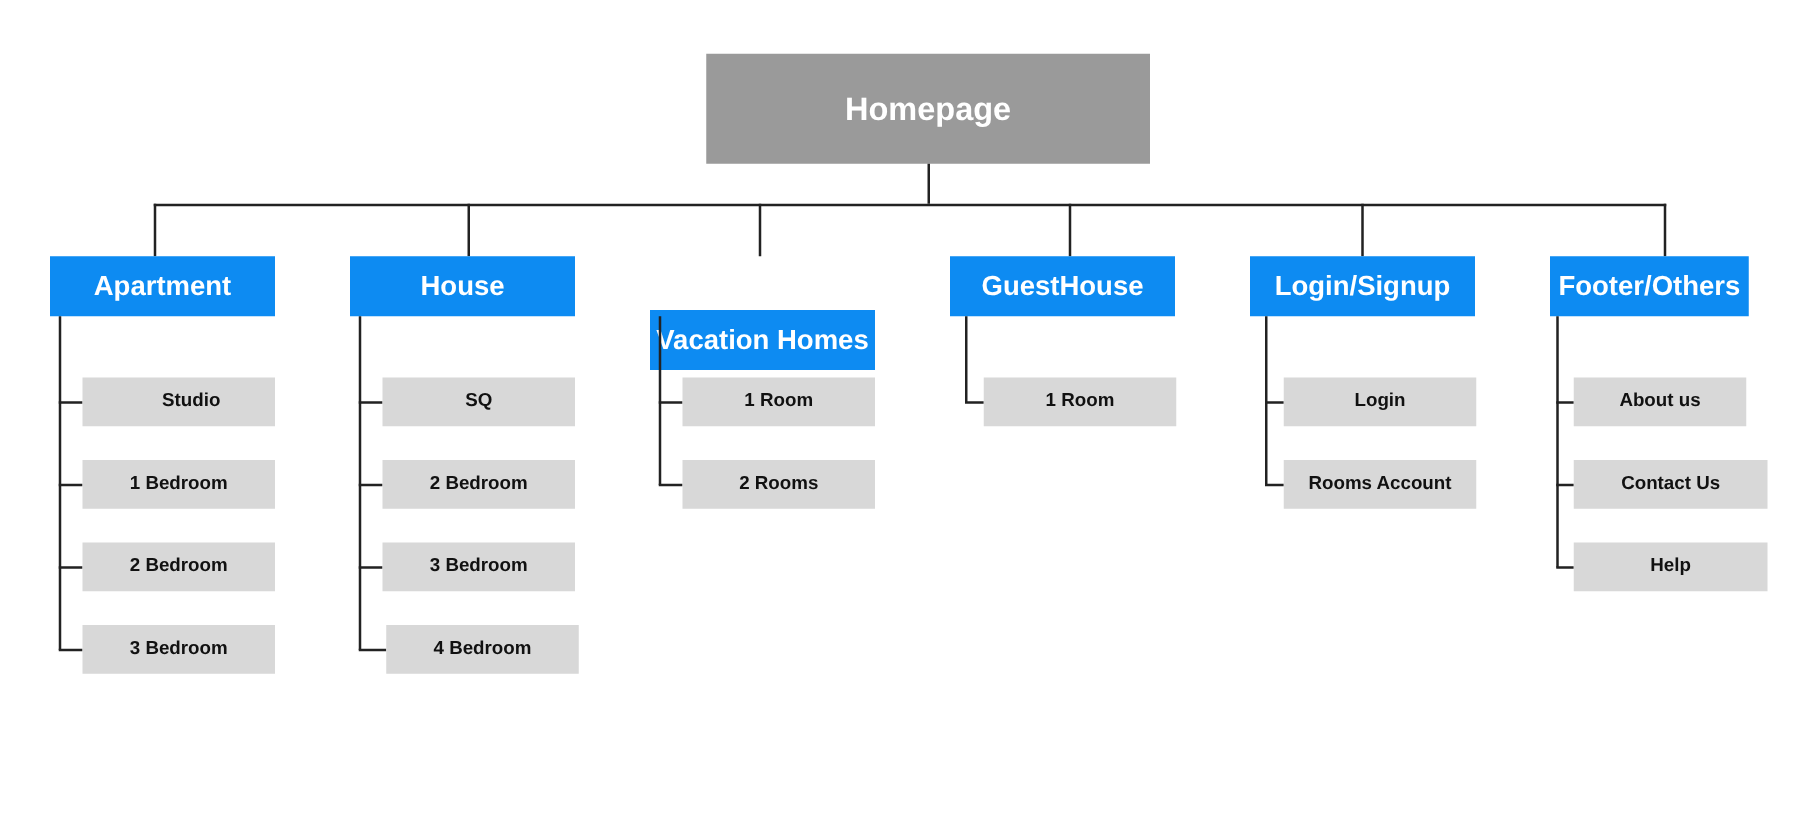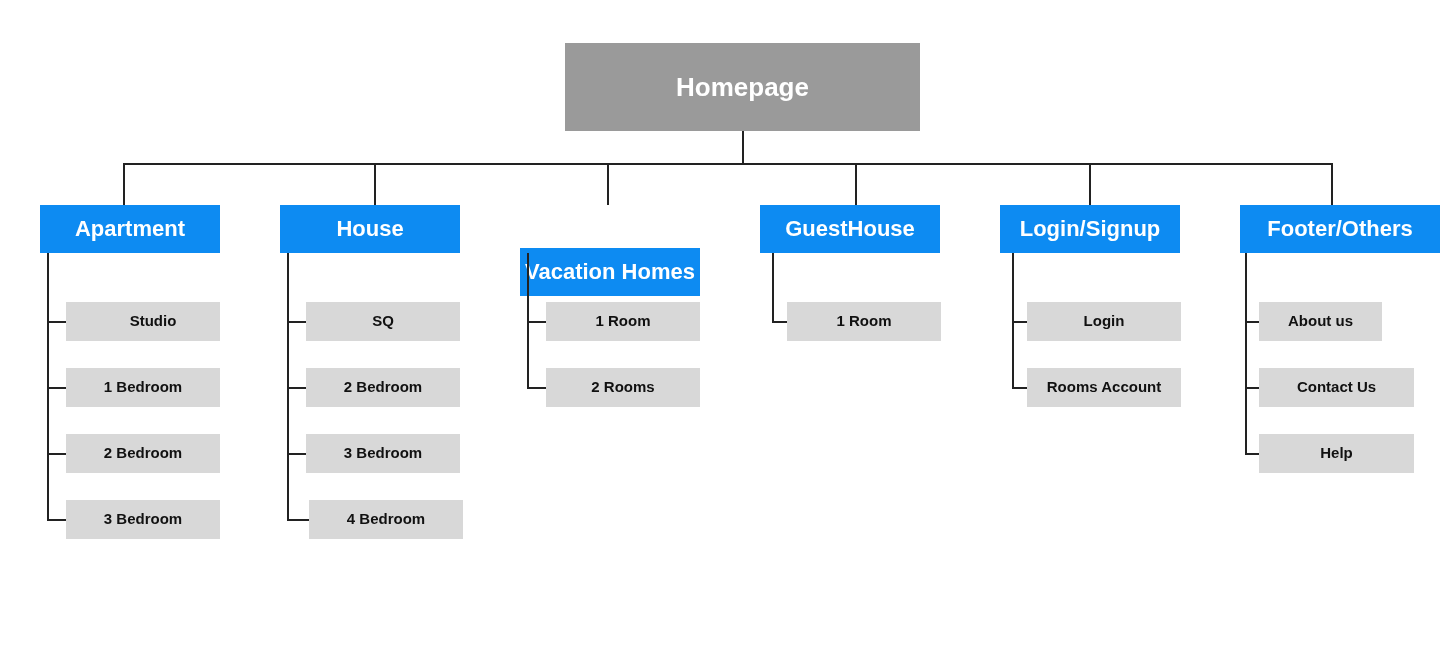--- a/index.html
+++ b/index.html
@@ -99,23 +99,23 @@
       <div class="line h" style="left: 772px; top: 321px; width: 15px;"></div>
       <div class="node leaf" style="left: 787px; top: 302px; width: 154px; height: 39px;">1 Room</div>
       <div class="line v" style="left: 1089px; top: 163px; height: 42px;"></div>
       <div class="node section" style="left: 1000px; top: 205px; width: 180px; height: 48px;">Login/Signup</div>
       <div class="line v" style="left: 1012px; top: 253px; height: 135px;"></div>
       <div class="line h" style="left: 1012px; top: 321px; width: 15px;"></div>
       <div class="node leaf" style="left: 1027px; top: 302px; width: 154px; height: 39px;">Login</div>
       <div class="line h" style="left: 1012px; top: 387px; width: 15px;"></div>
       <div class="node leaf" style="left: 1027px; top: 368px; width: 154px; height: 39px;">Rooms Account</div>
       <div class="line v" style="left: 1331px; top: 163px; height: 42px;"></div>
-      <div class="node section" style="left: 1240px; top: 205px; width: 200px; height: 48px; text-align: right;">Footer/Others</div>
+      <div class="node section" style="left: 1240px; top: 205px; width: 159px; height: 48px; text-align: right;">Footer/Others</div>
       <div class="line v" style="left: 1245px; top: 253px; height: 201px;"></div>
       <div class="line h" style="left: 1245px; top: 321px; width: 14px;"></div>
-      <div class="node leaf" style="left: 1259px; top: 302px; width: 123px; height: 39px;">About us</div>
+      <div class="node leaf" style="left: 1259px; top: 302px; width: 138px; height: 39px;">About us</div>
       <div class="line h" style="left: 1245px; top: 387px; width: 14px;"></div>
       <div class="node leaf" style="left: 1259px; top: 368px; width: 155px; height: 39px;">Contact Us</div>
       <div class="line h" style="left: 1245px; top: 453px; width: 14px;"></div>
       <div class="node leaf" style="left: 1259px; top: 434px; width: 155px; height: 39px;">Help</div>
     </div>
 
 </div>
 
 </body></html>

